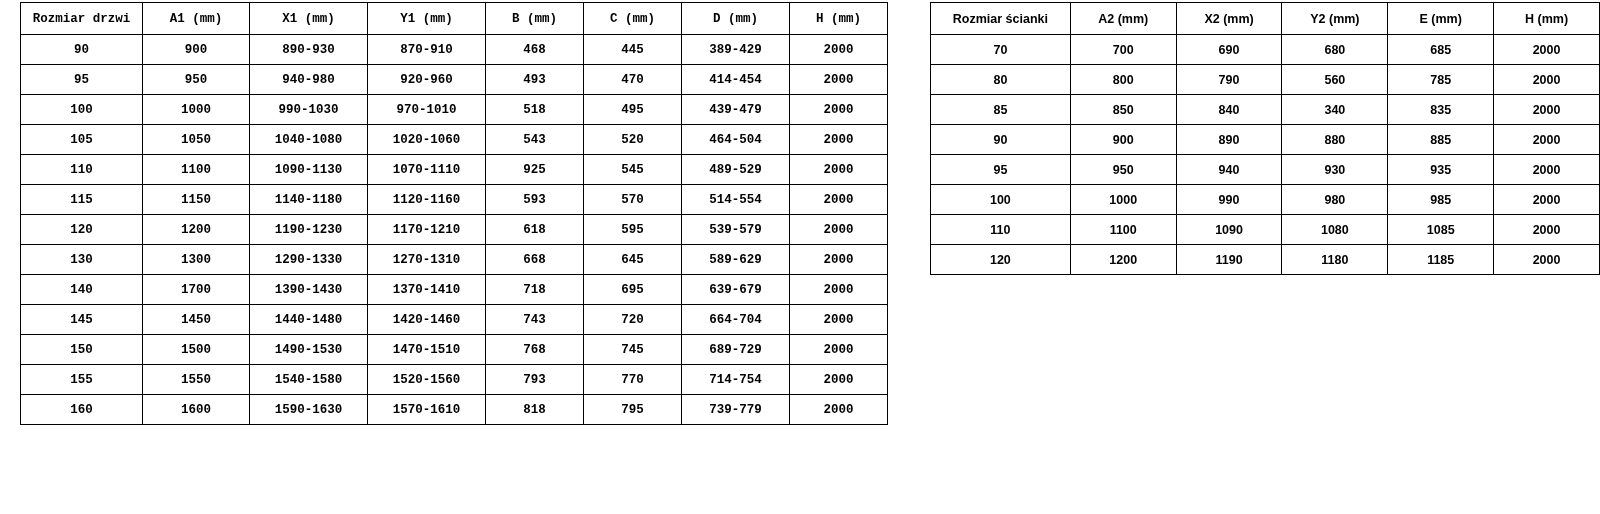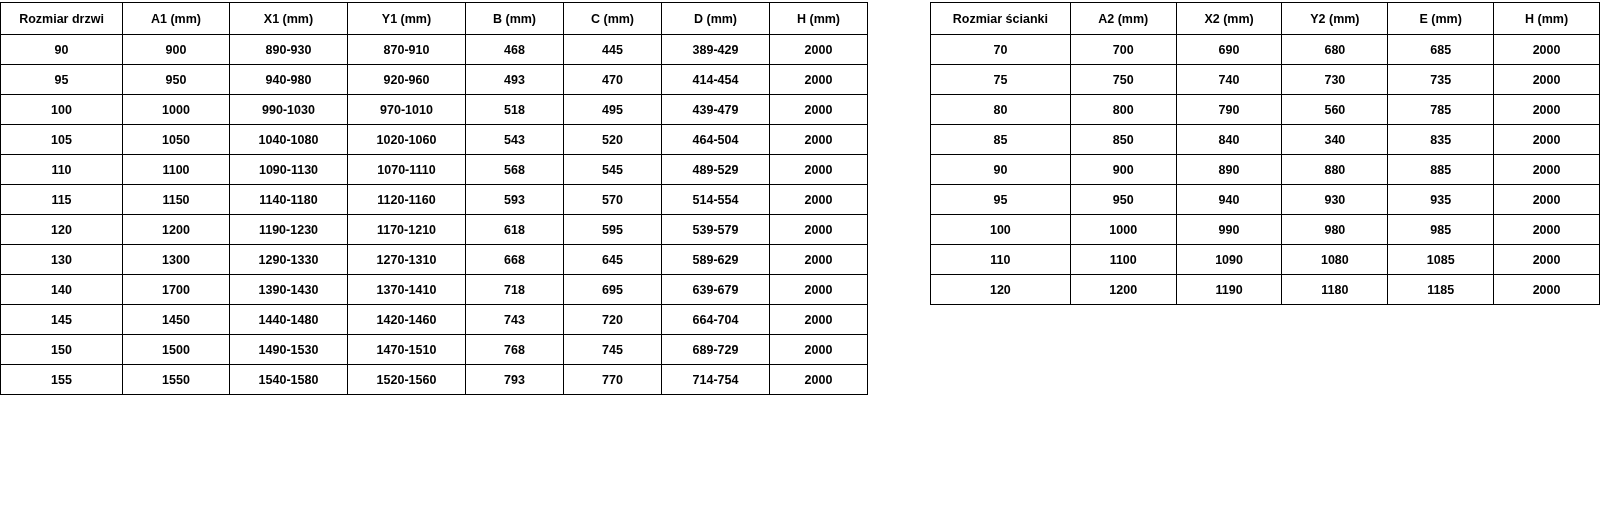--- a/index.html
+++ b/index.html
@@ -16,21 +16,21 @@
   }
   .page {
     position: relative;
     width: 1600px;
     height: 514px;
   }
   .table-wrap {
     position: absolute;
     top: 0;
   }
-  #doors-wrap { left: 0; top: 2px; }
+  #doors-wrap { left: 20px; top: 2px; font-family: Liberation Mono, monospace; }
   #walls-wrap { left: 930px; top: 2px; }
 
   table {
     border-collapse: collapse;
     table-layout: fixed;
   }
   table td, table th {
     border: 1px solid #000000;
     text-align: center;
     vertical-align: middle;
@@ -133,21 +133,21 @@
           <td>543</td>
           <td>520</td>
           <td>464-504</td>
           <td>2000</td>
         </tr>
         <tr>
           <td>110</td>
           <td>1100</td>
           <td>1090-1130</td>
           <td>1070-1110</td>
-          <td>568</td>
+          <td>925</td>
           <td>545</td>
           <td>489-529</td>
           <td>2000</td>
         </tr>
         <tr>
           <td>115</td>
           <td>1150</td>
           <td>1140-1180</td>
           <td>1120-1160</td>
           <td>593</td>
@@ -206,20 +206,30 @@
           <td>2000</td>
         </tr>
         <tr>
           <td>155</td>
           <td>1550</td>
           <td>1540-1580</td>
           <td>1520-1560</td>
           <td>793</td>
           <td>770</td>
           <td>714-754</td>
+          <td>2000</td>
+        </tr>
+        <tr>
+          <td>160</td>
+          <td>1600</td>
+          <td>1590-1630</td>
+          <td>1570-1610</td>
+          <td>818</td>
+          <td>795</td>
+          <td>739-779</td>
           <td>2000</td>
         </tr>
       </tbody>
     </table>
   </div>
 
   <div class="table-wrap" id="walls-wrap">
     <table id="walls-table">
       <colgroup>
         <col class="w0">
@@ -242,28 +252,20 @@
       <tbody>
         <tr>
           <td>70</td>
           <td>700</td>
           <td>690</td>
           <td>680</td>
           <td>685</td>
           <td>2000</td>
         </tr>
         <tr>
-          <td>75</td>
-          <td>750</td>
-          <td>740</td>
-          <td>730</td>
-          <td>735</td>
-          <td>2000</td>
-        </tr>
-        <tr>
           <td>80</td>
           <td>800</td>
           <td>790</td>
           <td>560</td>
           <td>785</td>
           <td>2000</td>
         </tr>
         <tr>
           <td>85</td>
           <td>850</td>

